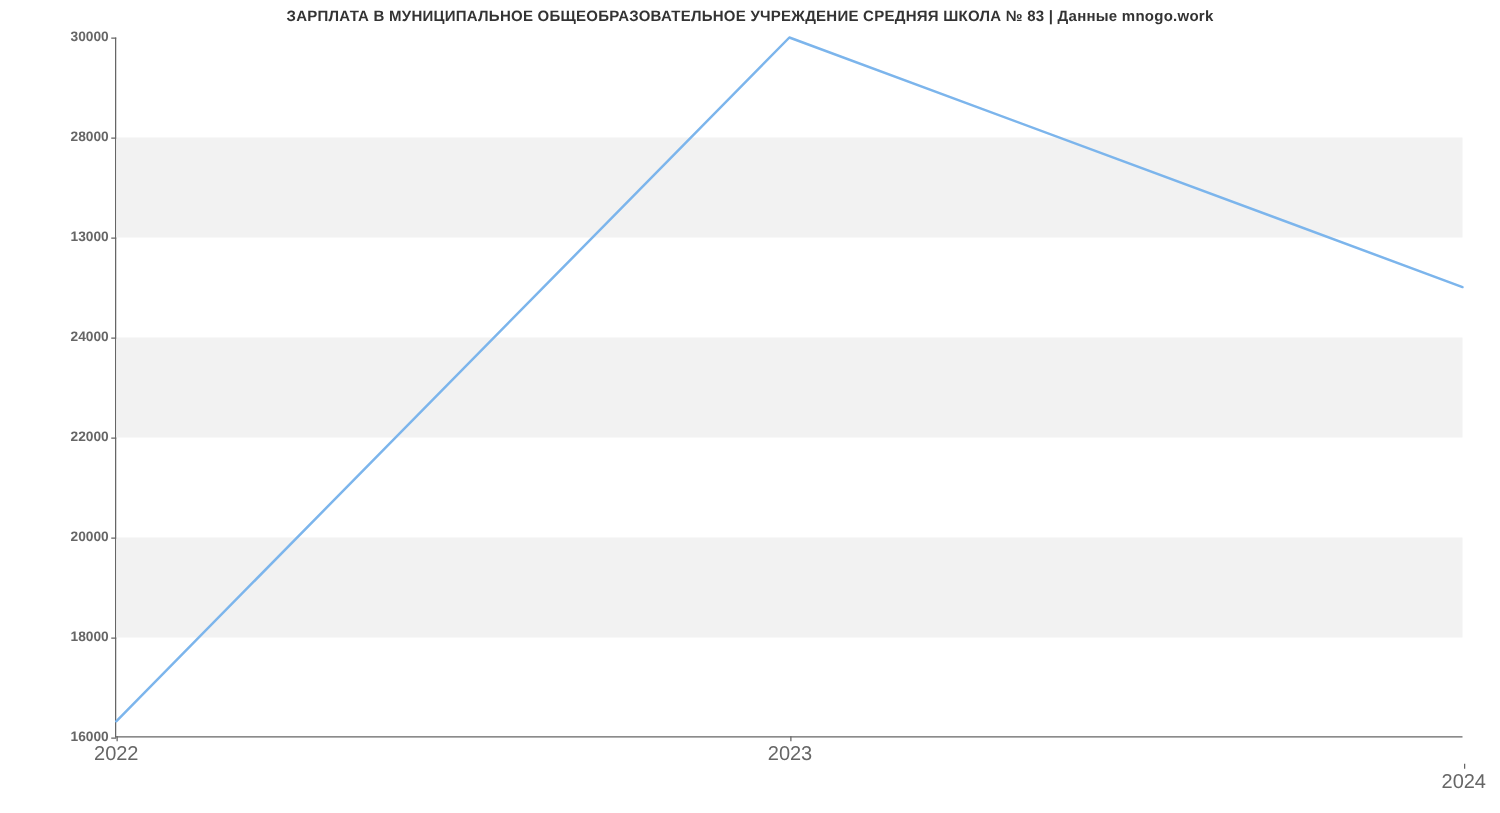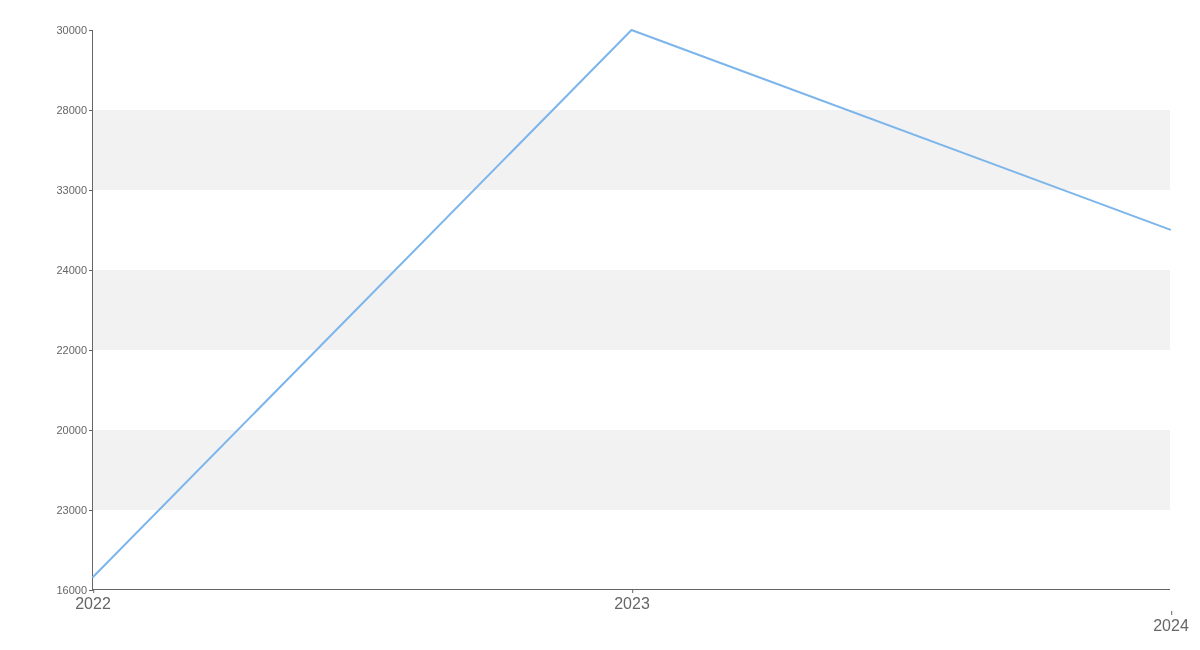--- a/index.html
+++ b/index.html
@@ -44,20 +44,21 @@
     background: #f2f2f2;
   }
   .tick-y {
     position: absolute;
     right: 100%;
     margin-right: 6px;
     transform: translateY(-50%);
     font-size: 11px;
     color: #666666;
     white-space: nowrap;
+    font-weight: bold;
   }
   .tick-y::after {
     content: "";
     position: absolute;
     left: calc(100% + 2px);
     top: 50%;
     width: 4px;
     height: 1px;
     background: #666666;
   }
@@ -92,32 +93,33 @@
     stroke: #7cb5ec;
     stroke-width: 2;
     stroke-linejoin: round;
     stroke-linecap: round;
   }
 </style>
 </head>
 <body>
 
 <div class="chart-wrap">
+  <div class="title">ЗАРПЛАТА В МУНИЦИПАЛЬНОЕ ОБЩЕОБРАЗОВАТЕЛЬНОЕ УЧРЕЖДЕНИЕ СРЕДНЯЯ ШКОЛА № 83 | Данные mnogo.work</div>
   <div class="plot" id="plot">
       <div class="band" style="top: 80px; height: 80px;"></div>
       <div class="band" style="top: 240px; height: 80px;"></div>
       <div class="band" style="top: 400px; height: 80px;"></div>
     <svg class="line-layer" id="line-layer" viewBox="0 0 1078 560" preserveAspectRatio="none">
         <path d="M0.00 548.00 L539.00 0.00 L1078.00 200.00" class="series-line"></path>
       </svg>
   <div class="tick-y" style="top: 560px;">16000</div>
-      <div class="tick-y" style="top: 480px;">23000</div>
+      <div class="tick-y" style="top: 480px;">18000</div>
       <div class="tick-y" style="top: 400px; text-align: right;">20000</div>
       <div class="tick-y" style="top: 320px;">22000</div>
       <div class="tick-y" style="top: 240px;">24000</div>
-      <div class="tick-y" style="top: 160px;">33000</div>
+      <div class="tick-y" style="top: 160px;">13000</div>
       <div class="tick-y" style="top: 80px; text-align: right;">28000</div>
       <div class="tick-y" style="top: 0px;">30000</div>
       <div class="tick-x" style="left: 0px;">2022</div>
       <div class="tick-x" style="left: 539px;">2023</div>
       <div class="tick-x" style="left: 1078px; margin-top: 28px;">2024</div>
     </div>
 </div>
 
 </body></html>

